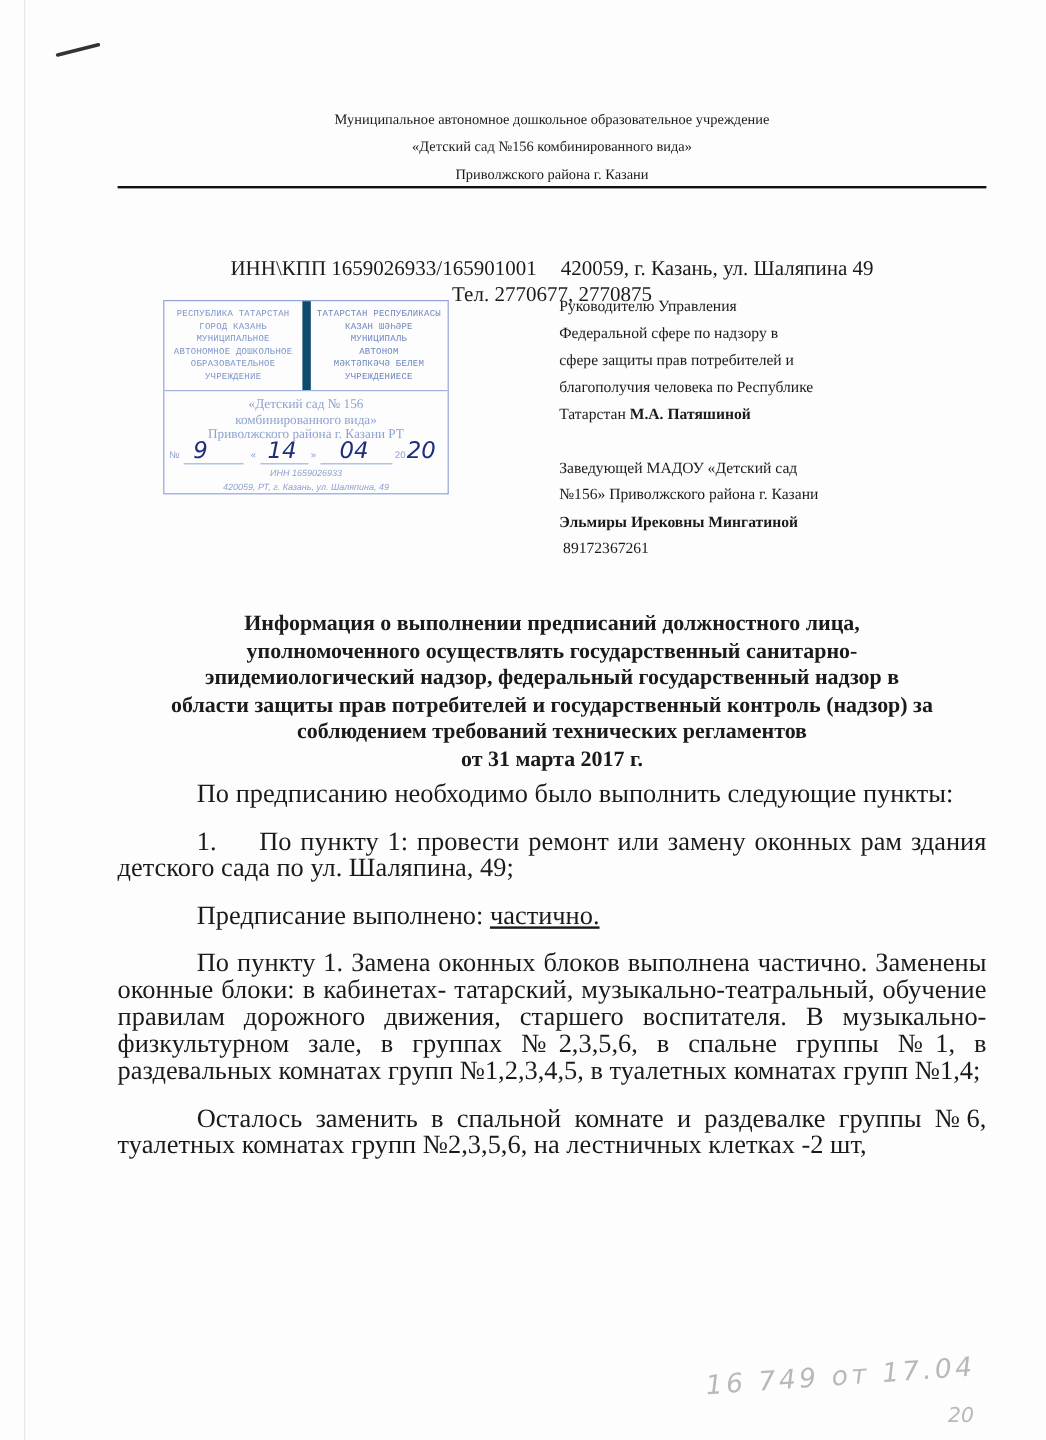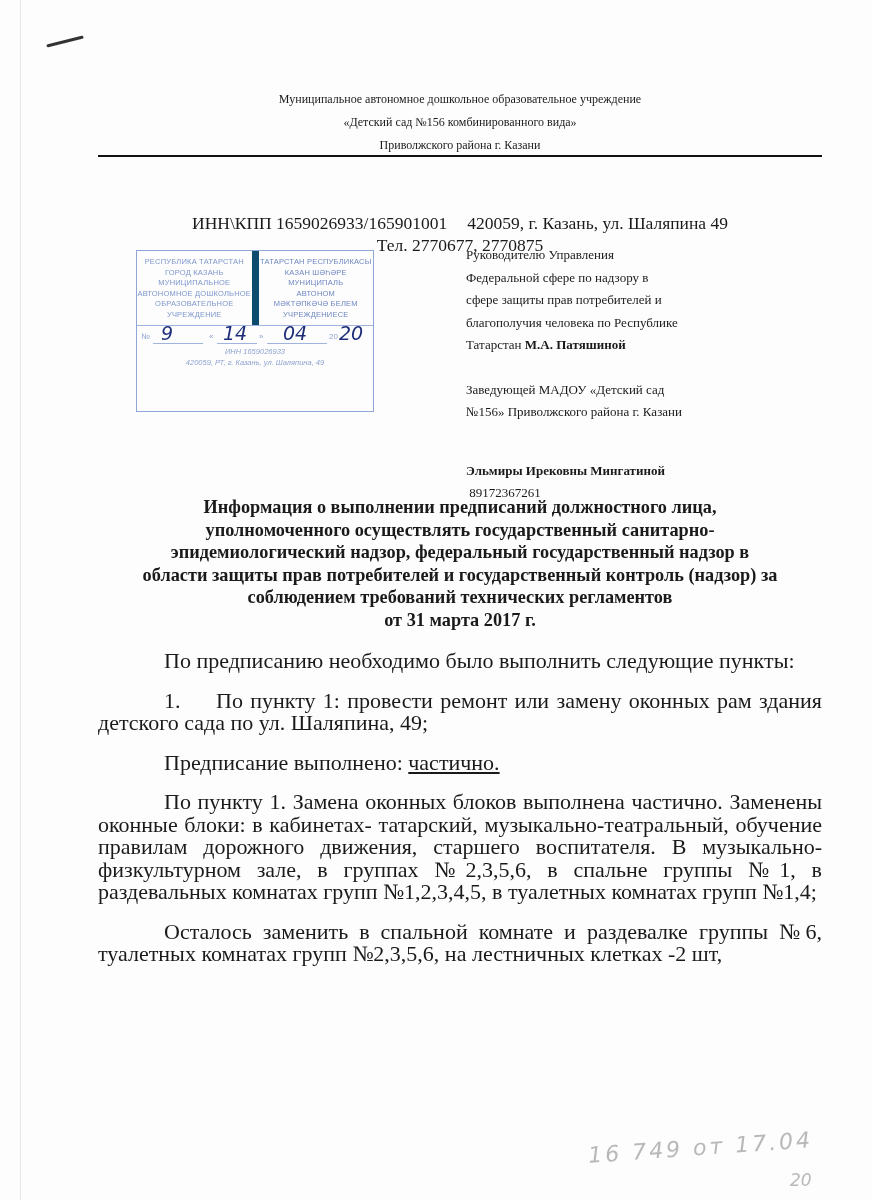--- a/index.html
+++ b/index.html
@@ -18,35 +18,35 @@
   .hdr-line { font-weight: normal; font-size: 12px; line-height: 23px; }
   .hdr-rule { position: absolute; left: 98px; top: 155px; width: 724px; height: 2px; background: #111; }
   .req { position: absolute; left: 90px; width: 740px; top: 168px; text-align: center; font-size: 17.5px; line-height: 22px; margin-top: 44px; }
   .req .gap { display: inline-block; width: 20px; }
 
   .stamp {
     position: absolute; left: 136px; top: 250px; width: 238px; height: 162px;
     border: 1.5px solid #8fa6d6; color: #7d96cc; box-sizing: border-box;
     font-family: "Liberation Sans", "DejaVu Sans", sans-serif;
   }
-  .stamp-top { display: flex; height: 74px; border-bottom: 1px solid #9fb3de; }
+  .stamp-top { display: flex; height: 74px; border-bottom: 1px solid #9fb3de; font-family: Liberation Mono, monospace; }
   .stamp-col { flex: 1; text-align: center; font-size: 7.5px; line-height: 10.5px; padding-top: 6px; letter-spacing: 0.2px; }
   .stamp-col.right { border-left: 7px solid #0c4a6e; color: #6d86c0; }
   .stamp-name { text-align: center; font-family: "Liberation Serif", serif; font-size: 11px; line-height: 12.5px; margin-top: 5px; color: #8fa2cf; }
   .stamp-row { position: relative; height: 20px; font-size: 8px; }
   .hand { font-family: "DejaVu Sans", sans-serif; font-style: italic; color: #1e2e7a; position: absolute; font-size: 19px; top: -4px; }
   .stamp-line { position: absolute; bottom: 2px; height: 1px; background: #9fb3de; }
   .stamp-lbl { position: absolute; top: 6px; color: #8fa2cf; font-size: 8px; }
   .stamp-foot { text-align: center; font-size: 7.5px; line-height: 11px; font-style: italic; color: #8fa2cf; }
 
   .addressee { position: absolute; left: 466px; top: 244px; width: 370px; font-size: 13px; line-height: 22.5px; }
   .addressee .blk { margin-bottom: 22px; }
-  .b { font-weight: bold; margin-top: 36px; }
+  .b { font-weight: bold; }
 
-  .title { position: absolute; left: 90px; width: 740px; top: 496px; text-align: center; font-weight: bold; font-size: 18.3px; line-height: 22.5px; }
+  .title { position: absolute; left: 90px; width: 740px; top: 508px; text-align: center; font-weight: bold; font-size: 18.3px; line-height: 22.5px; }
 
   .body { position: absolute; left: 98px; width: 724px; top: 650px; font-size: 22px; line-height: 22.5px; }
   .p { text-align: justify; text-indent: 66px; margin: 0 0 17px 0; }
   .num { display: inline-block; width: 52px; text-indent: 0; }
   .u { text-decoration: underline; }
 
   .handnote {
     position: absolute; left: 588px; top: 1135px; font-family: "DejaVu Sans", sans-serif; font-style: italic;
     color: #b8b8b8; font-size: 22px; letter-spacing: 3px; transform: rotate(-4deg);
   }
@@ -83,20 +83,25 @@
           <div>УЧРЕЖДЕНИЕ</div>
       </div>
       <div class="stamp-col right">
         <div>ТАТАРСТАН РЕСПУБЛИКАСЫ</div>
           <div>КАЗАН ШӘҺӘРЕ</div>
           <div>МУНИЦИПАЛЬ</div>
         <div>АВТОНОМ</div>
           <div>МӘКТӘПКӘЧӘ БЕЛЕМ</div>
           <div>УЧРЕЖДЕНИЕСЕ</div>
       </div>
+    </div>
+    <div class="stamp-name">
+      <div>«Детский сад № 156</div>
+        <div>комбинированного вида»</div>
+        <div>Приволжского района г. Казани РТ</div>
     </div>
     <div class="stamp-row">
       <span class="stamp-lbl" style="left:4px">№</span>
       <span class="stamp-line" style="left:16px;width:50px"></span>
       <span class="hand" style="left:24px">9</span>
       <span class="stamp-lbl" style="left:72px">«</span>
       <span class="stamp-line" style="left:80px;width:40px"></span>
       <span class="hand" style="left:86px">14</span>
       <span class="stamp-lbl" style="left:122px">»</span>
       <span class="stamp-line" style="left:130px;width:60px"></span>

